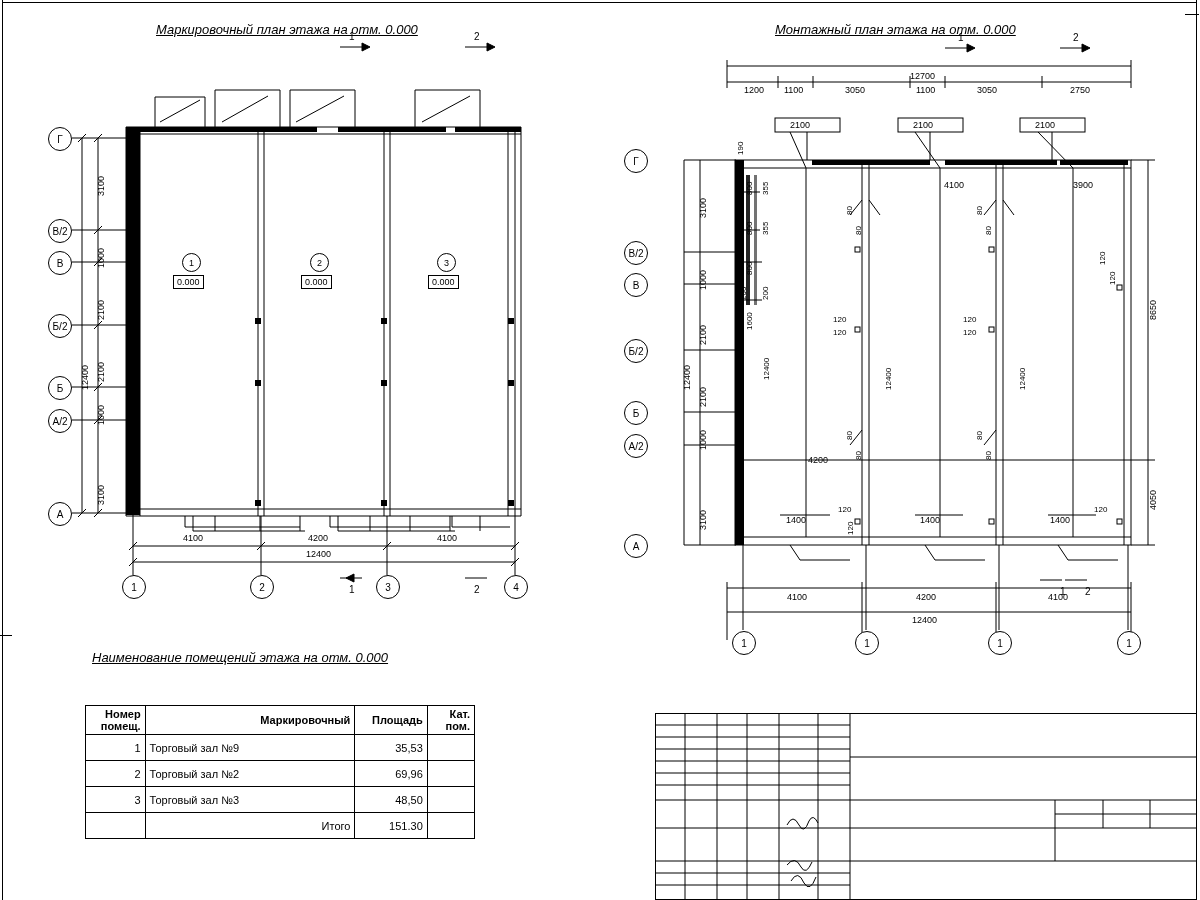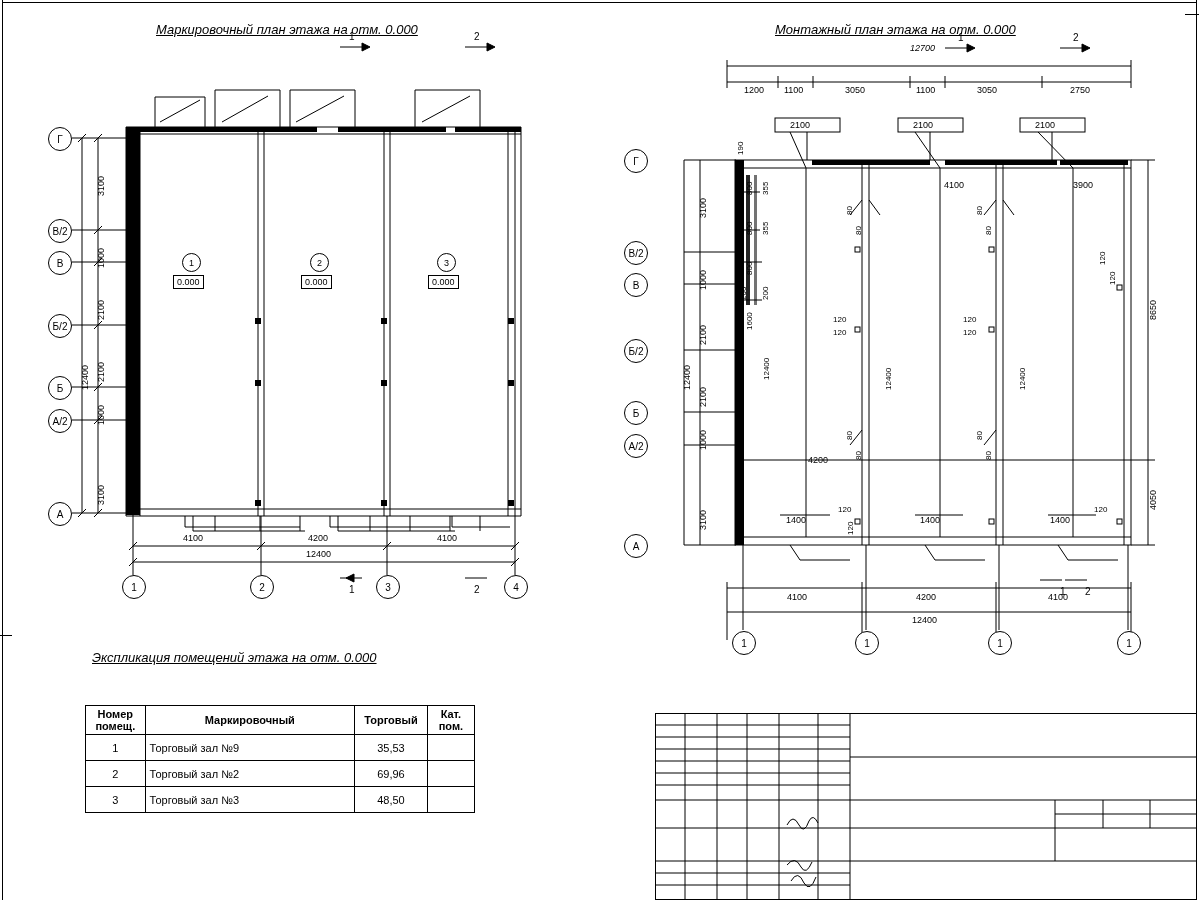--- a/index.html
+++ b/index.html
@@ -16,21 +16,21 @@
   .vtext8{position:absolute;font-size:8px;white-space:nowrap;transform-origin:0 0;transform:rotate(-90deg);}
   .circ{position:absolute;border:1px solid #000;border-radius:50%;
         display:flex;align-items:center;justify-content:center;font-size:10px;background:#fff;}
   .axc{width:22px;height:22px;}
   .rm{position:absolute;border:1px solid #000;border-radius:50%;width:17px;height:17px;
       display:flex;align-items:center;justify-content:center;font-size:9px;background:#fff;}
   .rmv{position:absolute;border:1px solid #000;background:#fff;font-size:9px;
        padding:1px 3px;text-align:center;}
   table{border-collapse:collapse;}
   .exp td,.exp th{border:1px solid #000;font-size:11px;padding:2px 4px;}
-  .center{text-align:center;}
+  .center{text-align:right;}
   .right{text-align:right;}
   .sec{position:absolute;font-size:10px;}
   svg{position:absolute;left:0;top:0;overflow:visible;}
 </style>
 </head>
 <body>
 
 <div class="sheet">
 
   <div class="ln v1" style="left:2px;top:0;height:900px;"></div>
@@ -337,21 +337,21 @@
       <line x1="1065" y1="580" x2="1087" y2="580"></line>
     </g>
   </svg>
 
   <div class="lbl9" style="left:744px;top:85px;">1200</div>
   <div class="lbl9" style="left:784px;top:85px;">1100</div>
   <div class="lbl9" style="left:845px;top:85px;">3050</div>
   <div class="lbl9" style="left:916px;top:85px;">1100</div>
   <div class="lbl9" style="left:977px;top:85px;">3050</div>
   <div class="lbl9" style="left:1070px;top:85px;">2750</div>
-  <div class="lbl9" style="left:910px;top:43px;font-style:italic;">12700</div>
+  <div class="lbl9" style="left:910px;top:71px;">12700</div>
 
   <div class="lbl9" style="left:790px;top:120px;">2100</div>
   <div class="lbl9" style="left:913px;top:120px;">2100</div>
   <div class="lbl9" style="left:1035px;top:120px;">2100</div>
 
   <div class="lbl9" style="left:944px;top:180px;">4100</div>
   <div class="lbl9" style="left:1046px;top:180px;margin-left:27px;">3900</div>
 
   <div class="circ axc" style="left:624px;top:149px;">Г</div>
   <div class="circ axc" style="left:624px;top:241px;">В/2</div>
@@ -418,28 +418,28 @@
   <div class="lbl9" style="left:808px;top:455px;">4200</div>
   <div class="lbl9" style="left:786px;top:515px;">1400</div>
   <div class="lbl9" style="left:920px;top:515px;">1400</div>
   <div class="lbl9" style="left:1050px;top:515px;">1400</div>
 
   <div class="sec" style="left:958px;top:32px;">1</div>
   <div class="sec" style="left:1073px;top:32px;">2</div>
   <div class="sec" style="left:1060px;top:586px;">1</div>
   <div class="sec" style="left:1085px;top:586px;">2</div>
 
-  <div class="ttl" style="left:92px;top:650px;">Экспликация помещений этажа на отм. 0.000</div>
+  <div class="ttl" style="left:92px;top:650px;">Наименование помещений этажа на отм. 0.000</div>
 
   <table class="exp" style="position:absolute;left:85px;top:705px;width:390px;">
     <thead>
       <tr>
         <th style="width:52px;" class="center">Номер помещ.</th>
         <th style="width:215px;" class="center">Маркировочный</th>
-        <th style="width:65px;" class="center">Торговый</th>
+        <th style="width:65px;" class="center">Площадь</th>
         <th style="width:40px;" class="center">Кат. пом.</th>
       </tr>
     </thead>
     <tbody>
       <tr style="height:26px;">
         <td class="center">1</td>
         <td>Торговый зал №9</td>
         <td class="center">35,53</td>
         <td></td>
       </tr>
@@ -448,20 +448,26 @@
         <td>Торговый зал №2</td>
         <td class="center">69,96</td>
         <td></td>
       </tr>
       <tr style="height:26px;">
         <td class="center">3</td>
         <td>Торговый зал №3</td>
         <td class="center">48,50</td>
         <td></td>
       </tr>
+      <tr style="height:26px;">
+        <td></td>
+        <td class="right">Итого</td>
+        <td class="center">151.30</td>
+        <td></td>
+      </tr>
     </tbody>
   </table>
 
   <div style="position:absolute;left:655px;top:713px;width:542px;height:187px;">
     <svg width="542" height="187" style="position:absolute;left:0;top:0;">
       <g stroke="#000" fill="none" stroke-width="1">
         <rect x="0.5" y="0.5" width="541" height="186"></rect>
 
         <line x1="30" y1="0" x2="30" y2="187"></line>
         <line x1="62" y1="0" x2="62" y2="187"></line>

